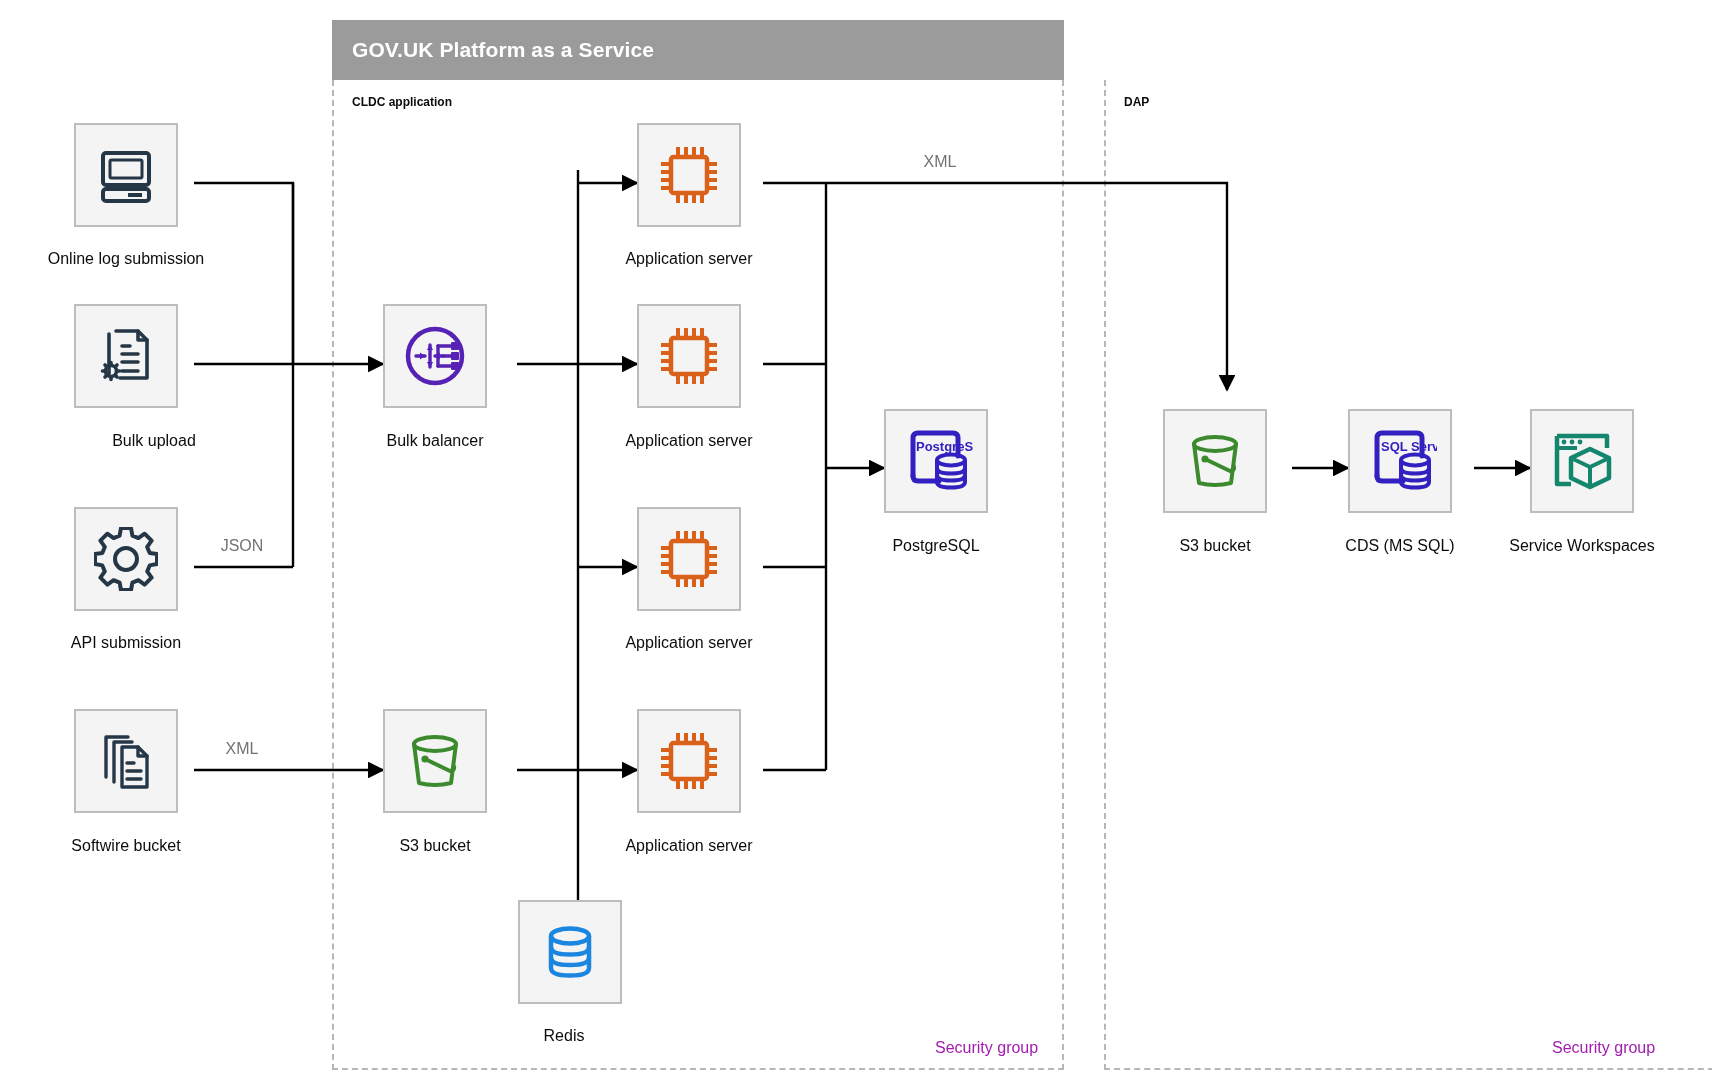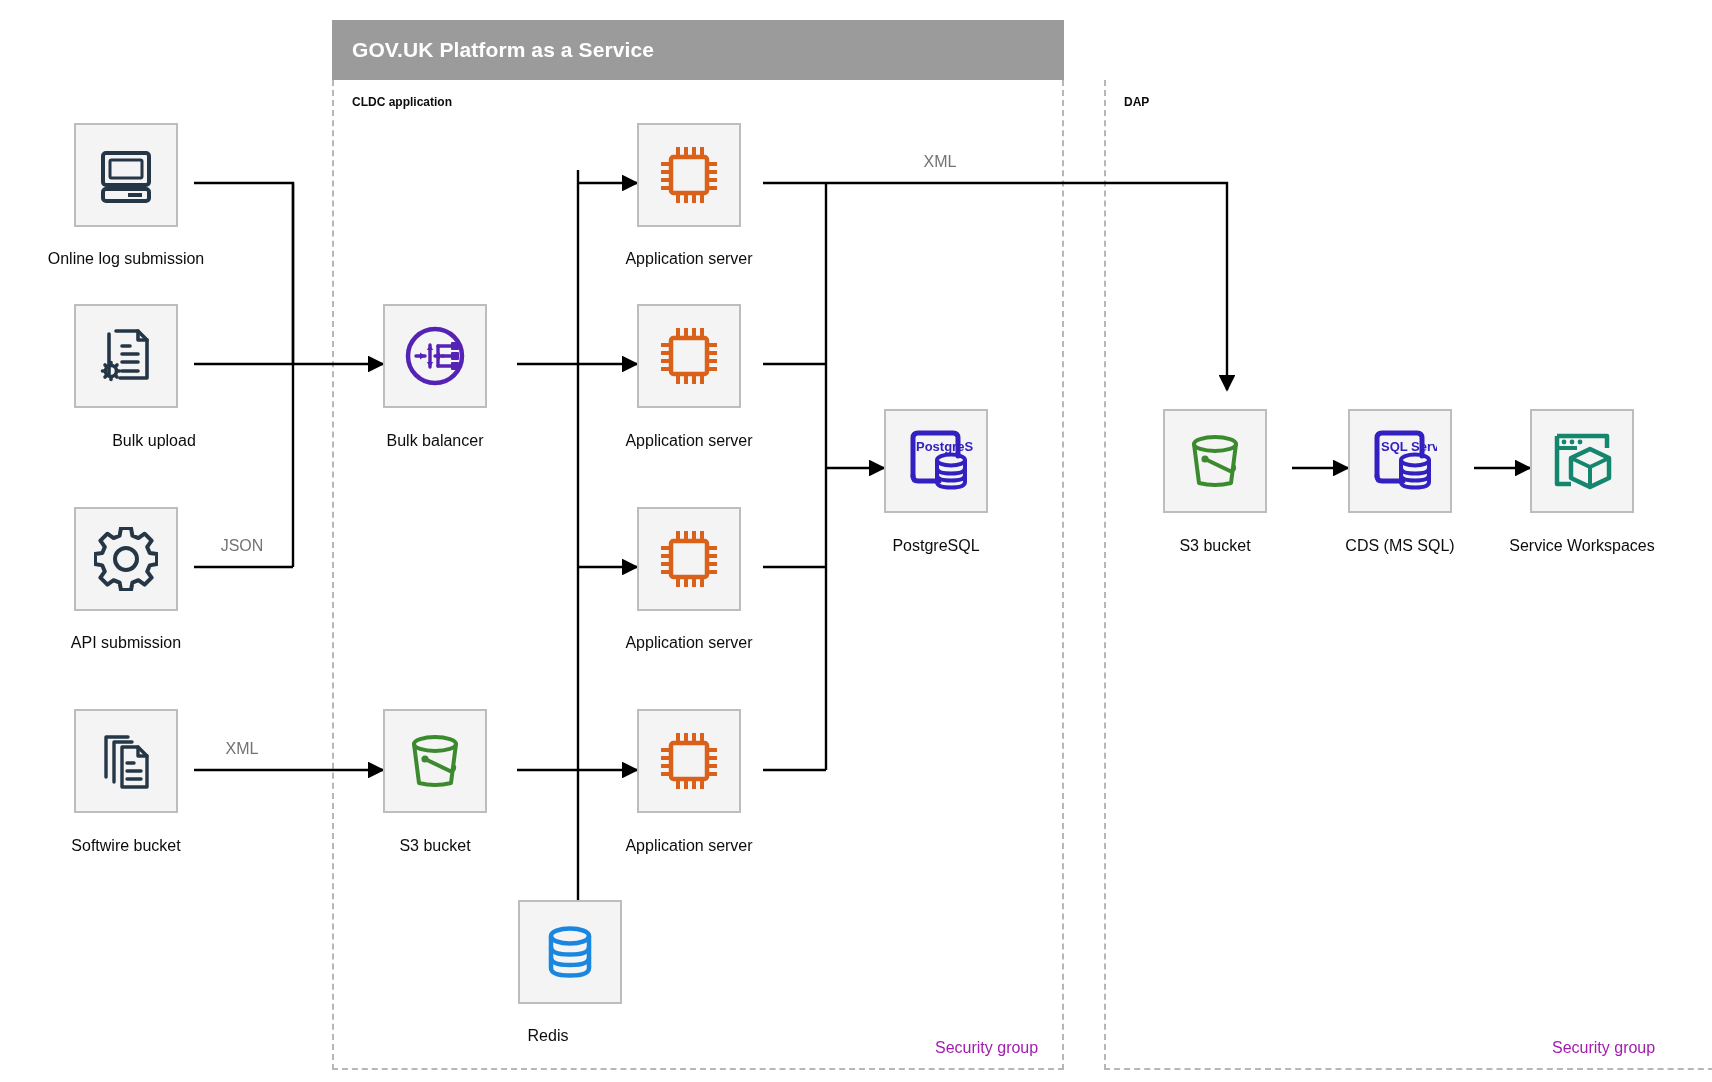--- a/index.html
+++ b/index.html
@@ -312,21 +312,21 @@
   <div class="node" style="left:518px; top:900px;">
     <svg width="62" height="62" viewBox="0 0 62 62">
       <g fill="none" stroke="#1a86e0" stroke-width="4.5">
         <ellipse cx="31" cy="15" rx="19" ry="7.5"></ellipse>
         <path d="M 12 15 L 12 47 Q 12 54.5 31 54.5 Q 50 54.5 50 47 L 50 15"></path>
         <path d="M 12 26 Q 12 33.5 31 33.5 Q 50 33.5 50 26"></path>
         <path d="M 12 36.5 Q 12 44 31 44 Q 50 44 50 36.5"></path>
       </g>
     </svg>
   </div>
-  <div class="node-label" style="left:548px; top:1027px;">Redis</div>
+  <div class="node-label" style="left:564px; top:1027px;">Redis</div>
 
   <div class="node" style="left:1163px; top:409px;">
     <svg width="66" height="66" viewBox="0 0 66 66">
       <g fill="none" stroke="#3c8a2e" stroke-width="4" stroke-linecap="round" stroke-linejoin="round">
         <ellipse cx="33" cy="16" rx="21" ry="7"></ellipse>
         <path d="M 12 16 L 17 55 Q 33 59 49 55 L 54 16"></path>
         <path d="M 23 31 L 48 43 Q 53 42.5 52 38.5"></path>
       </g>
       <circle cx="23" cy="31" r="3.6" fill="#3c8a2e"></circle>
     </svg>

